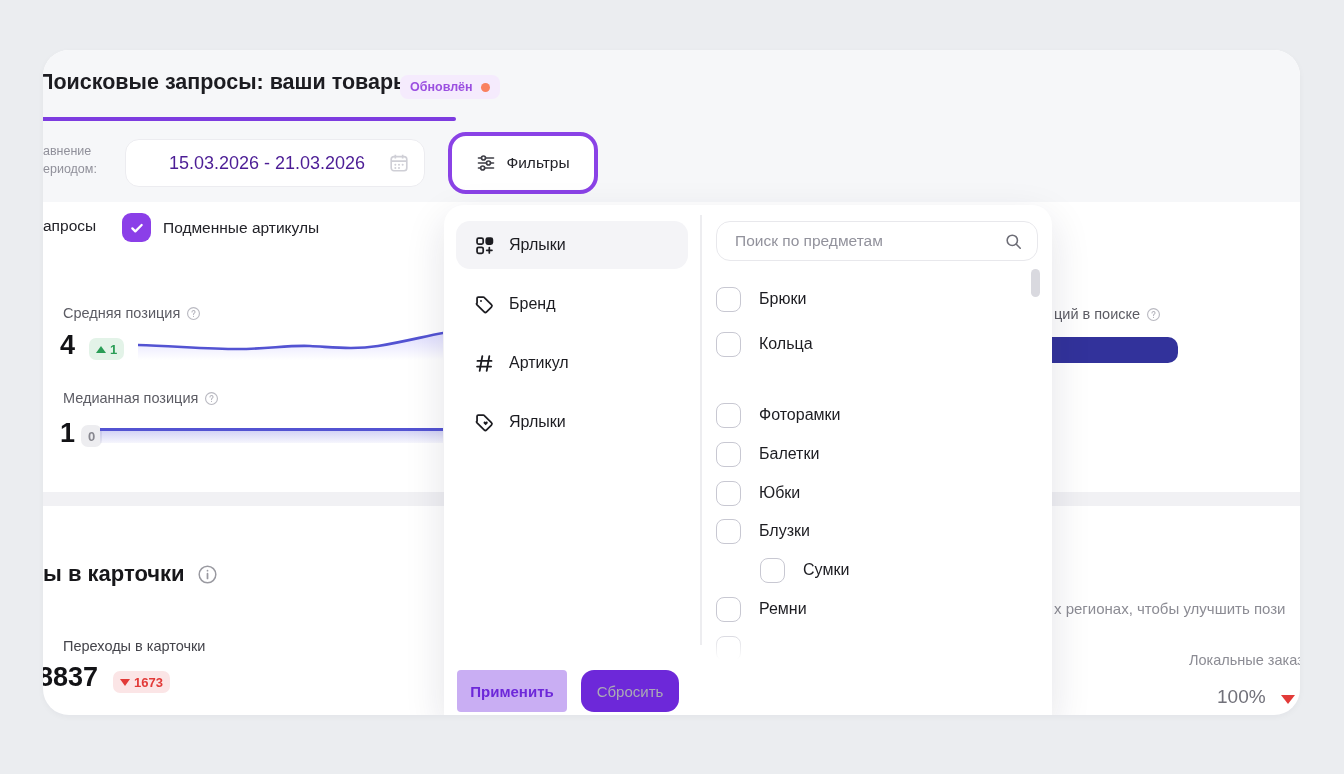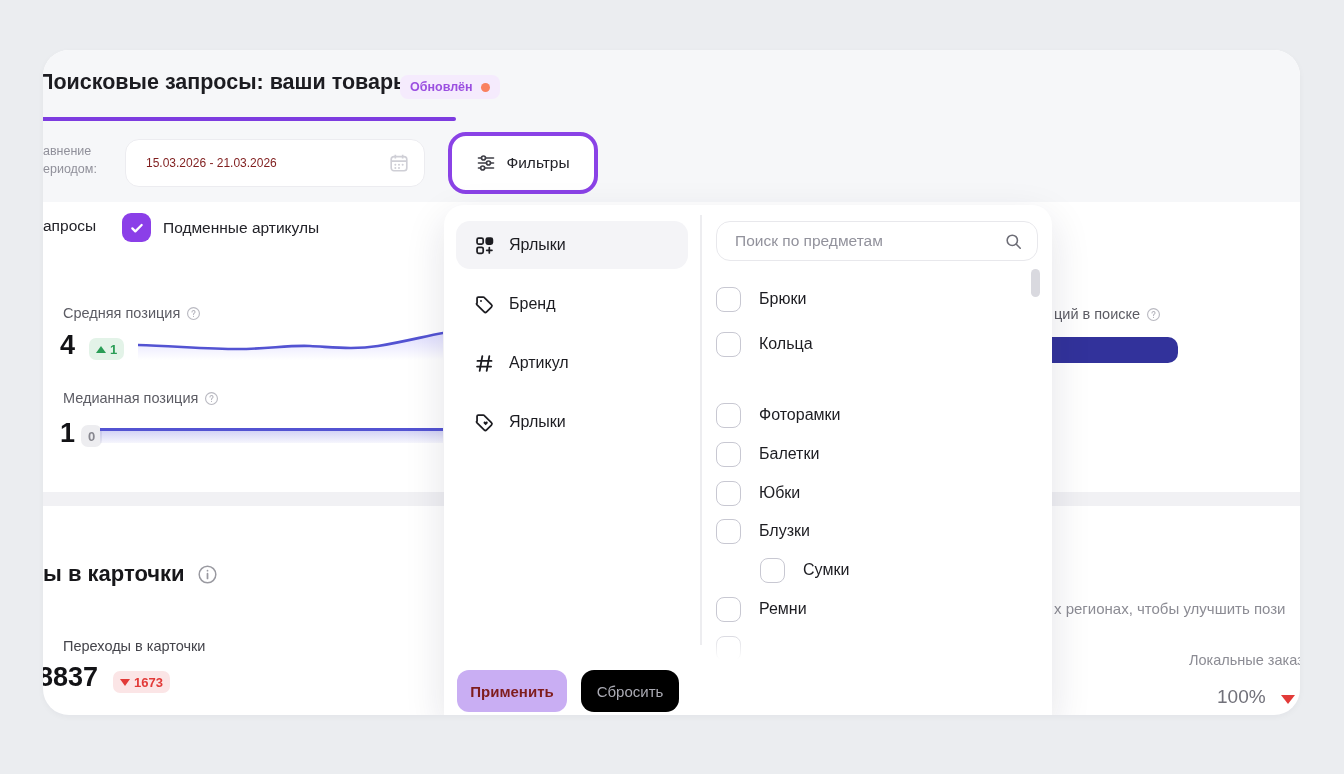--- a/index.html
+++ b/index.html
@@ -16,21 +16,21 @@
   .page-title { left:-5px; top:20px; font-size:21.5px; font-weight:700; color:#1c1c21; white-space:nowrap; }
   .updated-badge { left:357px; top:25px; height:24px; background:#f5ebfd; border-radius:8px;
                    display:flex; align-items:center; gap:8px; padding:0 10px; }
   .updated-badge span { font-size:12.5px; font-weight:600; color:#9b4fe0; }
   .orange-dot { width:9px; height:9px; border-radius:50%; background:#f9815f; }
   .tab-underline { left:-5px; top:67px; width:418px; height:3.5px; background:#7d3ce0; border-radius:2px; }
 
   .period-label { left:0; top:93px; font-size:12.5px; line-height:1.4; color:#90909a; }
   .date-input { left:82px; top:89px; width:300px; height:48px; background:#fff; border:1px solid #ececf0;
                 border-radius:14px; display:flex; align-items:center; padding:0 14px 0 20px; }
-  .date-input .val { font-size:12px; color:#7f1d1d; flex:1; }
+  .date-input .val { font-size:18px; color:#4c1d95; flex:1;text-align:center; }
   .filters-btn { left:405px; top:82px; width:150px; height:62px; background:#fff;
                  border:4px solid #8a42e6; border-radius:18px; display:flex; align-items:center;
                  justify-content:center; gap:10px; }
   .filters-btn .lbl { font-size:15.5px; color:#232329; }
 
   .queries-frag { left:0; top:167px; font-size:15.5px; color:#232329; }
   .purple-cbx { left:79px; top:163px; width:29px; height:29px; border-radius:9px; background:#8b3fe8;
                 display:flex; align-items:center; justify-content:center; }
   .subst-label { left:120px; top:169px; font-size:15.5px; color:#232329; }
 
@@ -66,25 +66,25 @@
                 display:flex; align-items:center; padding:0 14px 0 18px; background:#fff; }
   .search-box input { border:none; outline:none; flex:1; font-size:15.5px; color:#1d1d22;
                       font-family:"Liberation Sans", sans-serif; background:transparent; }
   .search-box input::placeholder { color:#92929c; }
   .scroll-thumb { left:587px; top:64px; width:9px; height:28px; border-radius:5px; background:#d9d9df; }
   .check-row { left:272px; width:300px; height:30px; display:flex; align-items:center; gap:18px; }
   .cbx { width:25px; height:25px; border:1.5px solid #c8c8d2; border-radius:8px; background:#fff; flex:none; }
   .check-row .lbl { font-size:16px; color:#1d1d22; }
   .list-fade { left:260px; top:418px; width:340px; height:46px;
                background:linear-gradient(to bottom, rgba(255,255,255,0), #ffffff 80%); }
-  .apply-btn { left:13px; top:465px; width:110px; height:42px; border:none; border-radius:12px;
-               background:#c9aef3; color:#7f1d1d; font-size:15px; font-weight:600;
+  .apply-btn { left:13px; top:465px; width:110px; height:42px; border:none; border-radius:4px;
+               background:#c9aef3; color:#6d28d9; font-size:15px; font-weight:600;
                font-family:"Liberation Sans", sans-serif; }
   .reset-btn { left:137px; top:465px; width:98px; height:42px; border:none; border-radius:13px;
-               background:#000000; color:#ababb4; font-size:15px;
+               background:#6d28d9; color:#ababb4; font-size:15px;
                font-family:"Liberation Sans", sans-serif; }
   svg { display:block; }
 </style>
 </head>
 <body>
 
 <div class="screen">
   <div class="card">
     <div class="abs header-band"></div>
     <div class="abs divider-band"></div>

